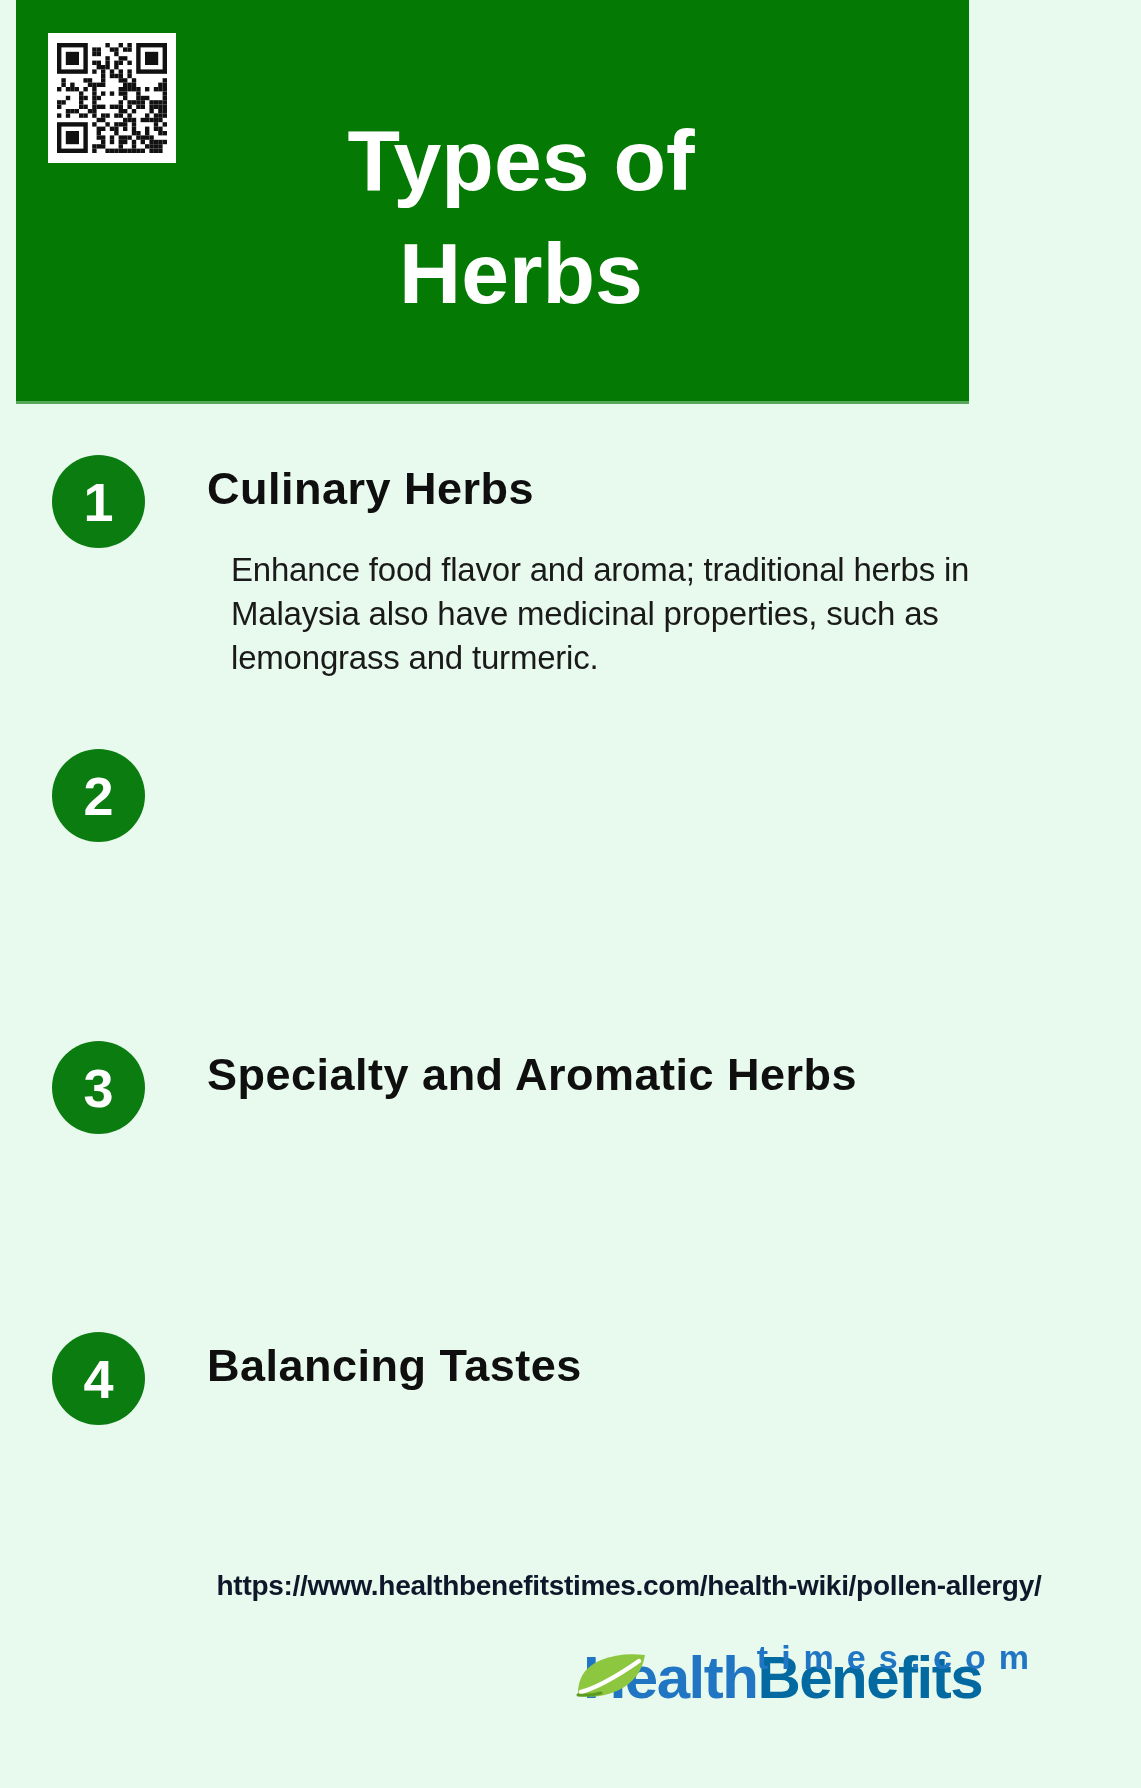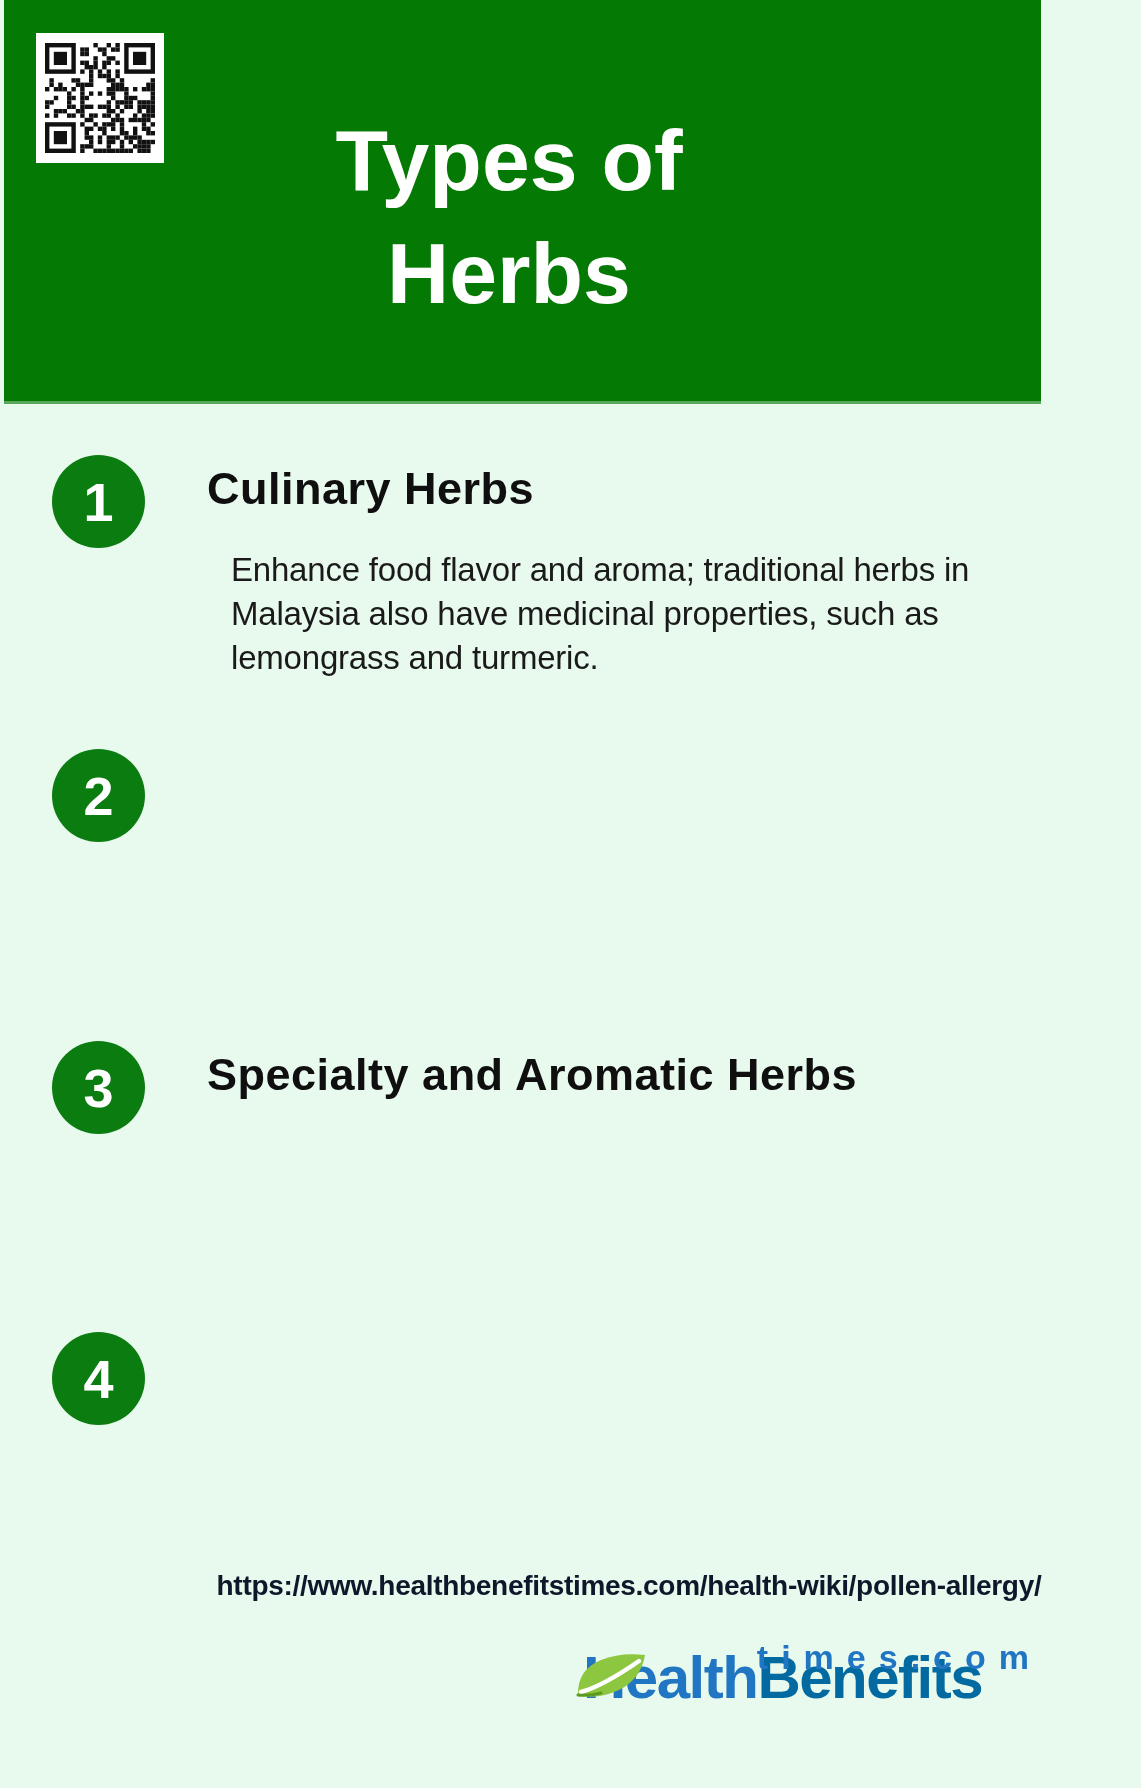--- a/index.html
+++ b/index.html
@@ -5,22 +5,22 @@
   html,body{margin:0;padding:0;}
   body{
     width:1141px;height:1788px;
     font-family:"Liberation Sans", sans-serif;
     background:#e8f9ee;
     position:relative;
     overflow:hidden;
   }
   .poster{position:absolute;left:0;top:0;width:1141px;height:1788px;background:#e8f9ee;}
   .header{
-    position:absolute;left:4px;top:0;width:1037px;height:401px;
-    background:#047a04;border-bottom:3px solid #58a75a;
+    position:absolute;left:16px;top:0;width:933px;height:401px;
+    background:#047a04;border-bottom:3px solid #58a75a;padding-left:20px;
   }
   .header-title{
     position:absolute;left:0;top:104px;width:1010px;
     text-align:center;color:#ffffff;
     font-size:86px;font-weight:700;line-height:113px;
     white-space:pre-line;letter-spacing:0px;
   }
   .qr-box{
     position:absolute;left:32px;top:33px;width:128px;height:130px;
     background:#ffffff;
@@ -315,20 +315,21 @@
   </div>
 
   <div class="section-circle" style="top:1041px;">
     <span>3</span>
   </div>
   <div class="section-title" style="top:1049px;">Specialty and Aromatic Herbs</div>
 
   <div class="section-circle" style="top:1332px;">
     <span>4</span>
   </div>
+  <div class="section-title" style="top:1340px;">Balancing Tastes</div>
 
   <div class="footer-url">https://www.healthbenefitstimes.com/health-wiki/pollen-allergy/</div>
 
   <div class="logo">
     <span class="part-blue">Health</span><span class="part-green">Benefits</span>
     <svg class="logo-leaf" viewBox="0 0 76 48">
       <path d="M3,43 Q2,18 26,8 Q46,0 70,3 Q66,27 44,38 Q22,48 3,43 Z" fill="#8dc63f"></path>
       <path d="M6,40 Q28,34 64,9" stroke="#ffffff" stroke-width="4.5" fill="none" stroke-linecap="round"></path>
       <path d="M3,43 Q14,44 26,41" stroke="#5d9a22" stroke-width="3" fill="none" stroke-linecap="round"></path>
     </svg>

